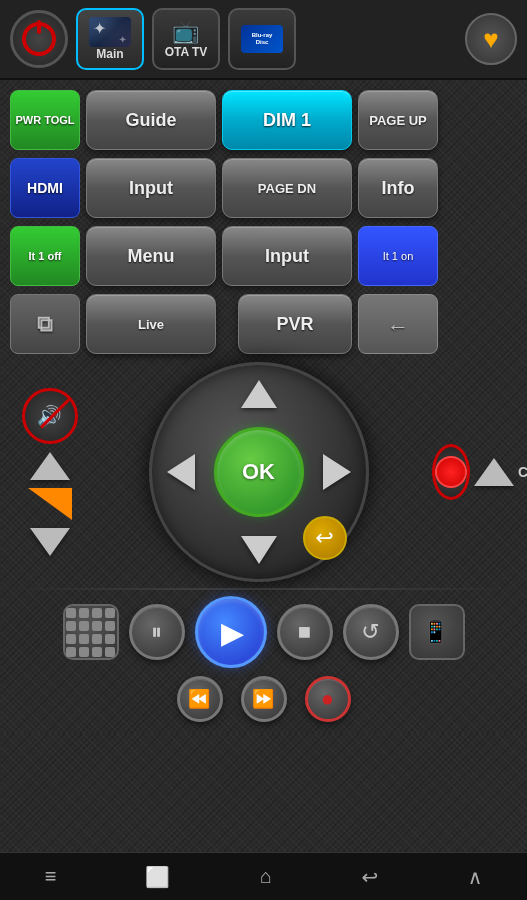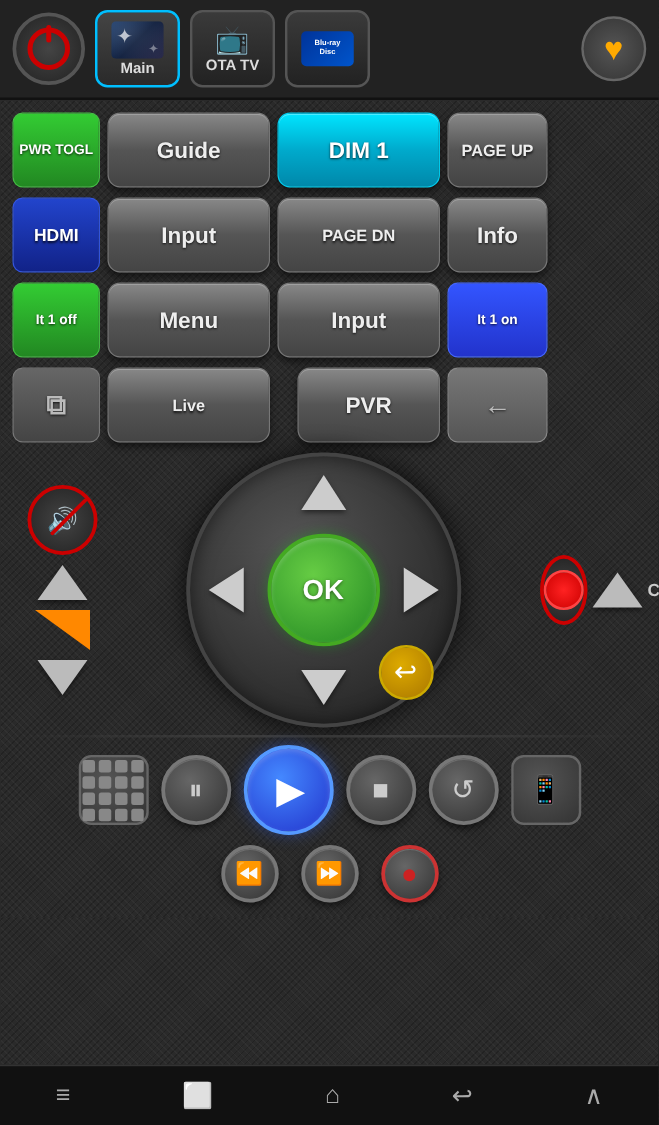--- a/index.html
+++ b/index.html
@@ -192,21 +192,21 @@
       font-size: 11px;
       font-weight: bold;
       color: white;
       border-radius: 8px;
     }
 
     .btn-blue-small {
       background: linear-gradient(180deg, #3355ff, #2233cc);
       border: 1px solid #4466ff;
       font-size: 11px;
-      font-weight: bold;
+      font-weight: normal;
       color: white;
       border-radius: 8px;
     }
 
     .btn-icon {
       background: linear-gradient(180deg, #666, #444);
       border: 1px solid #777;
       border-radius: 8px;
     }
 

